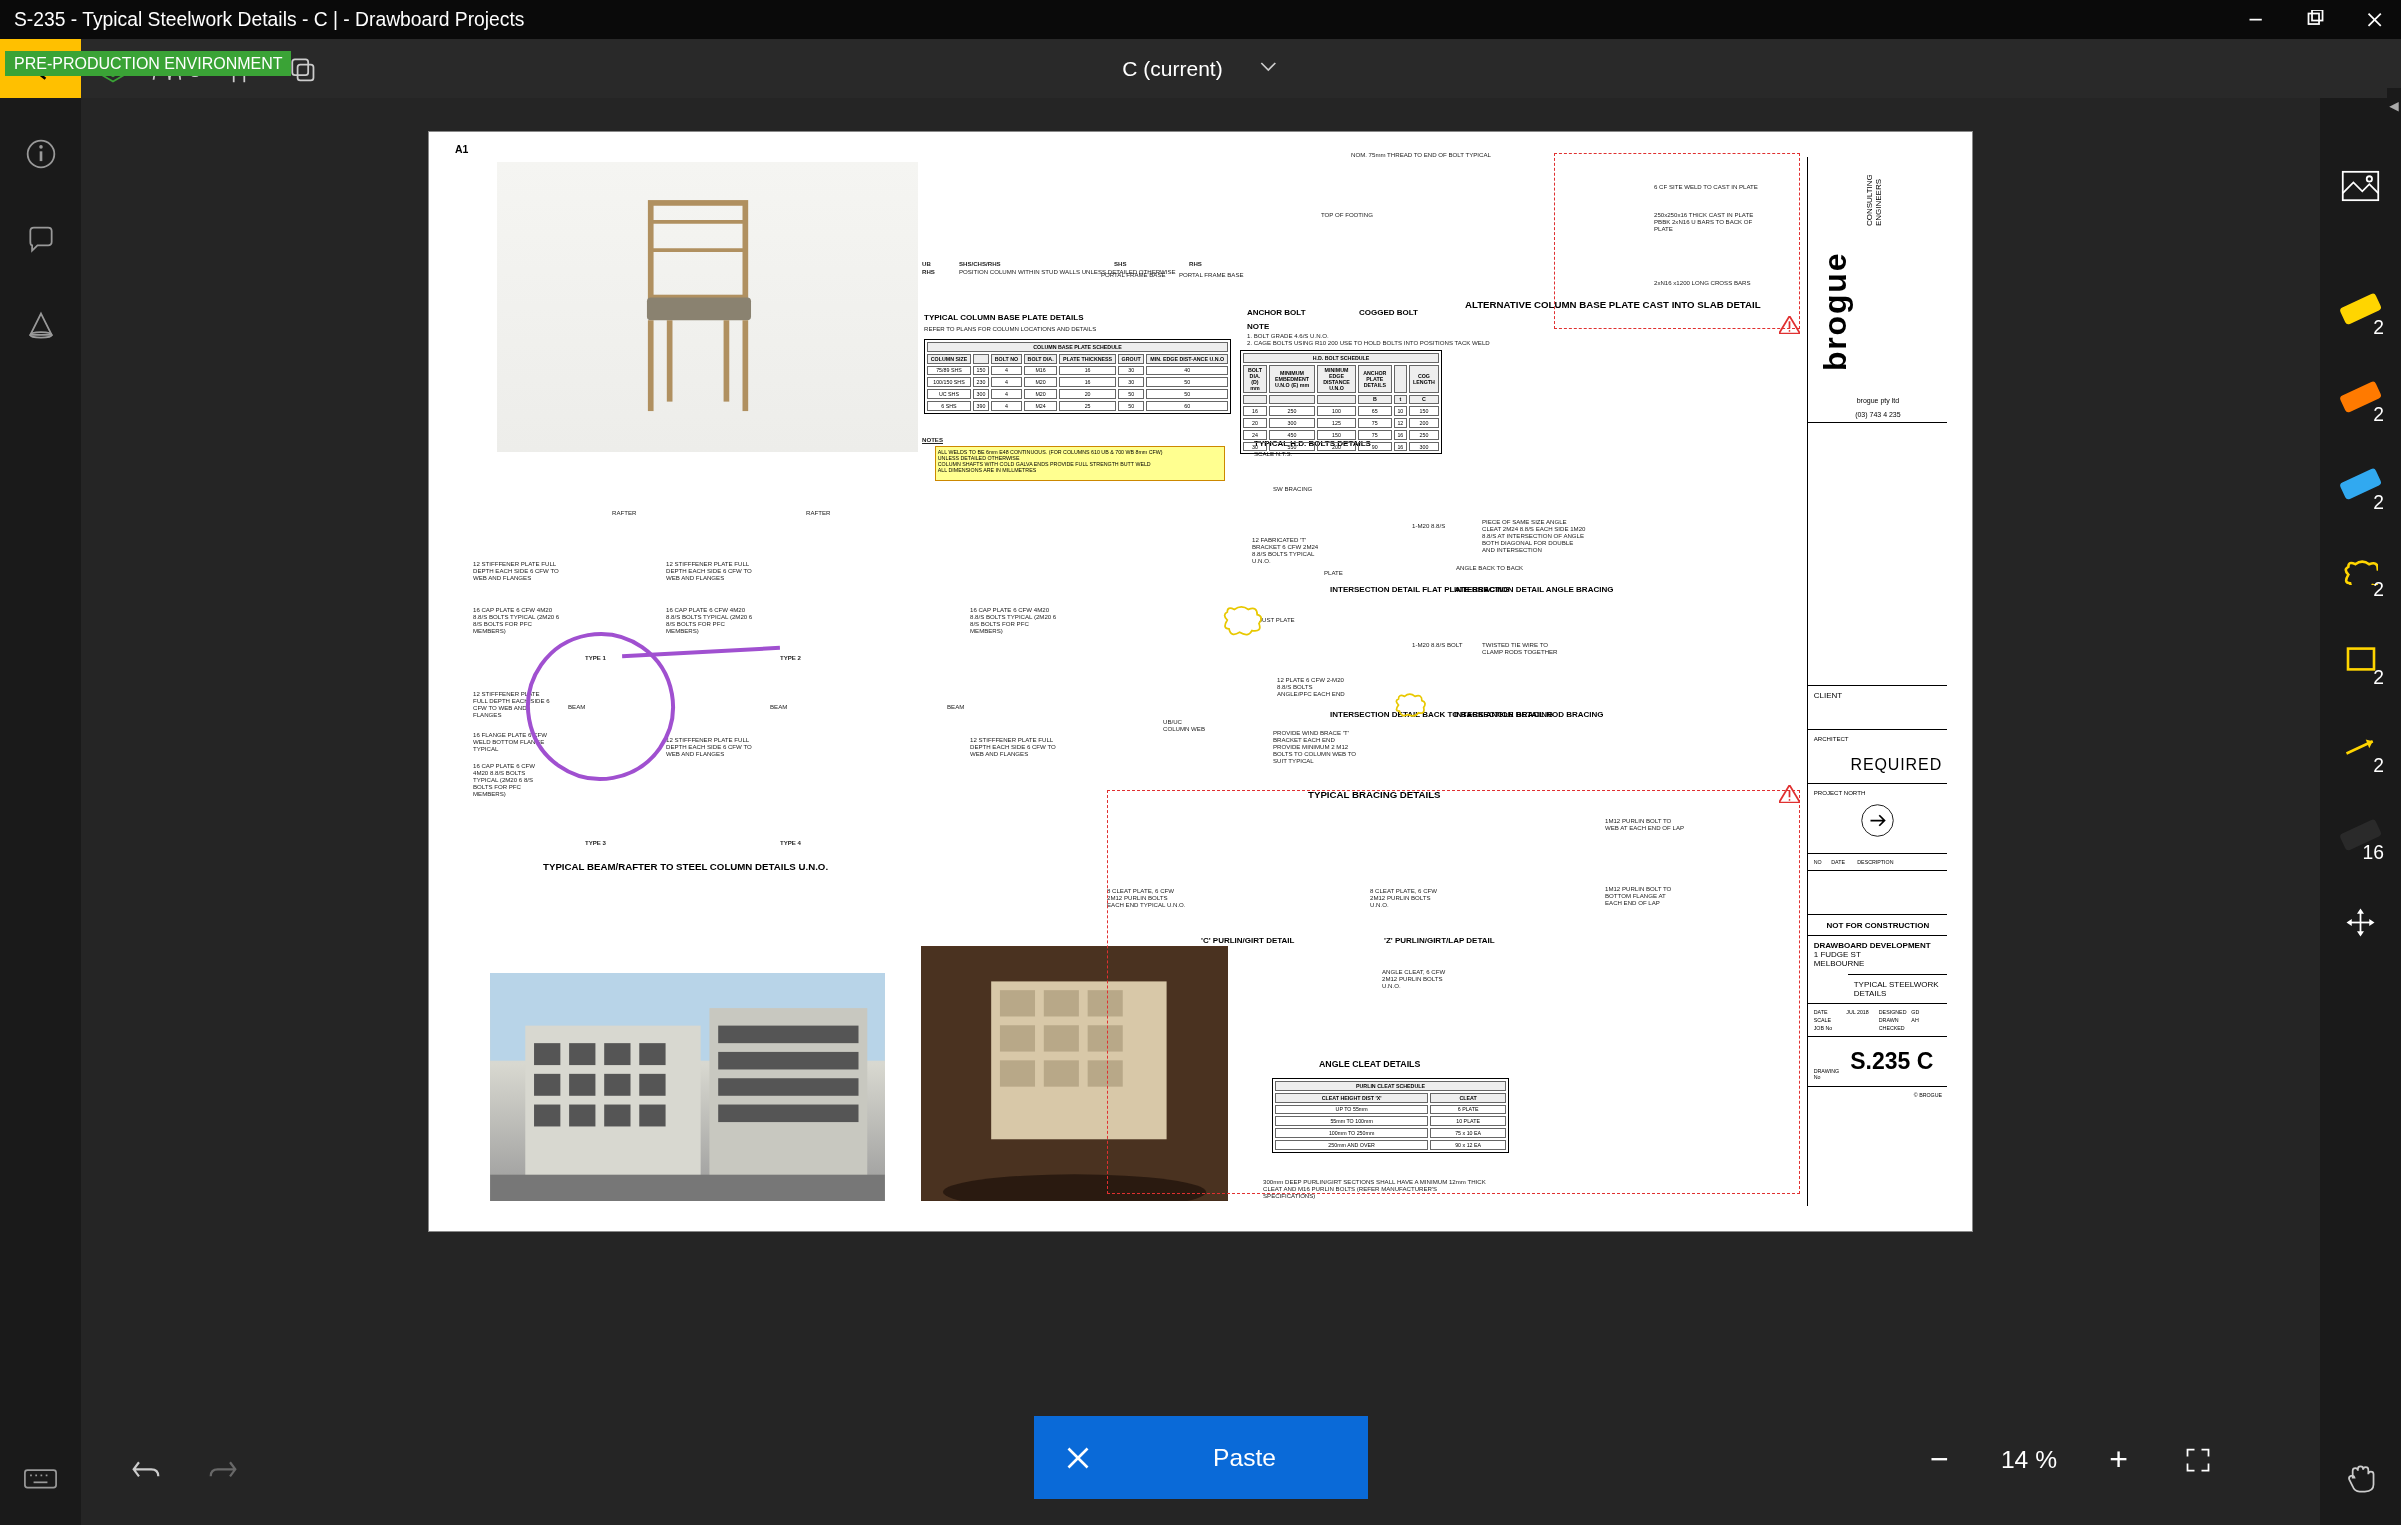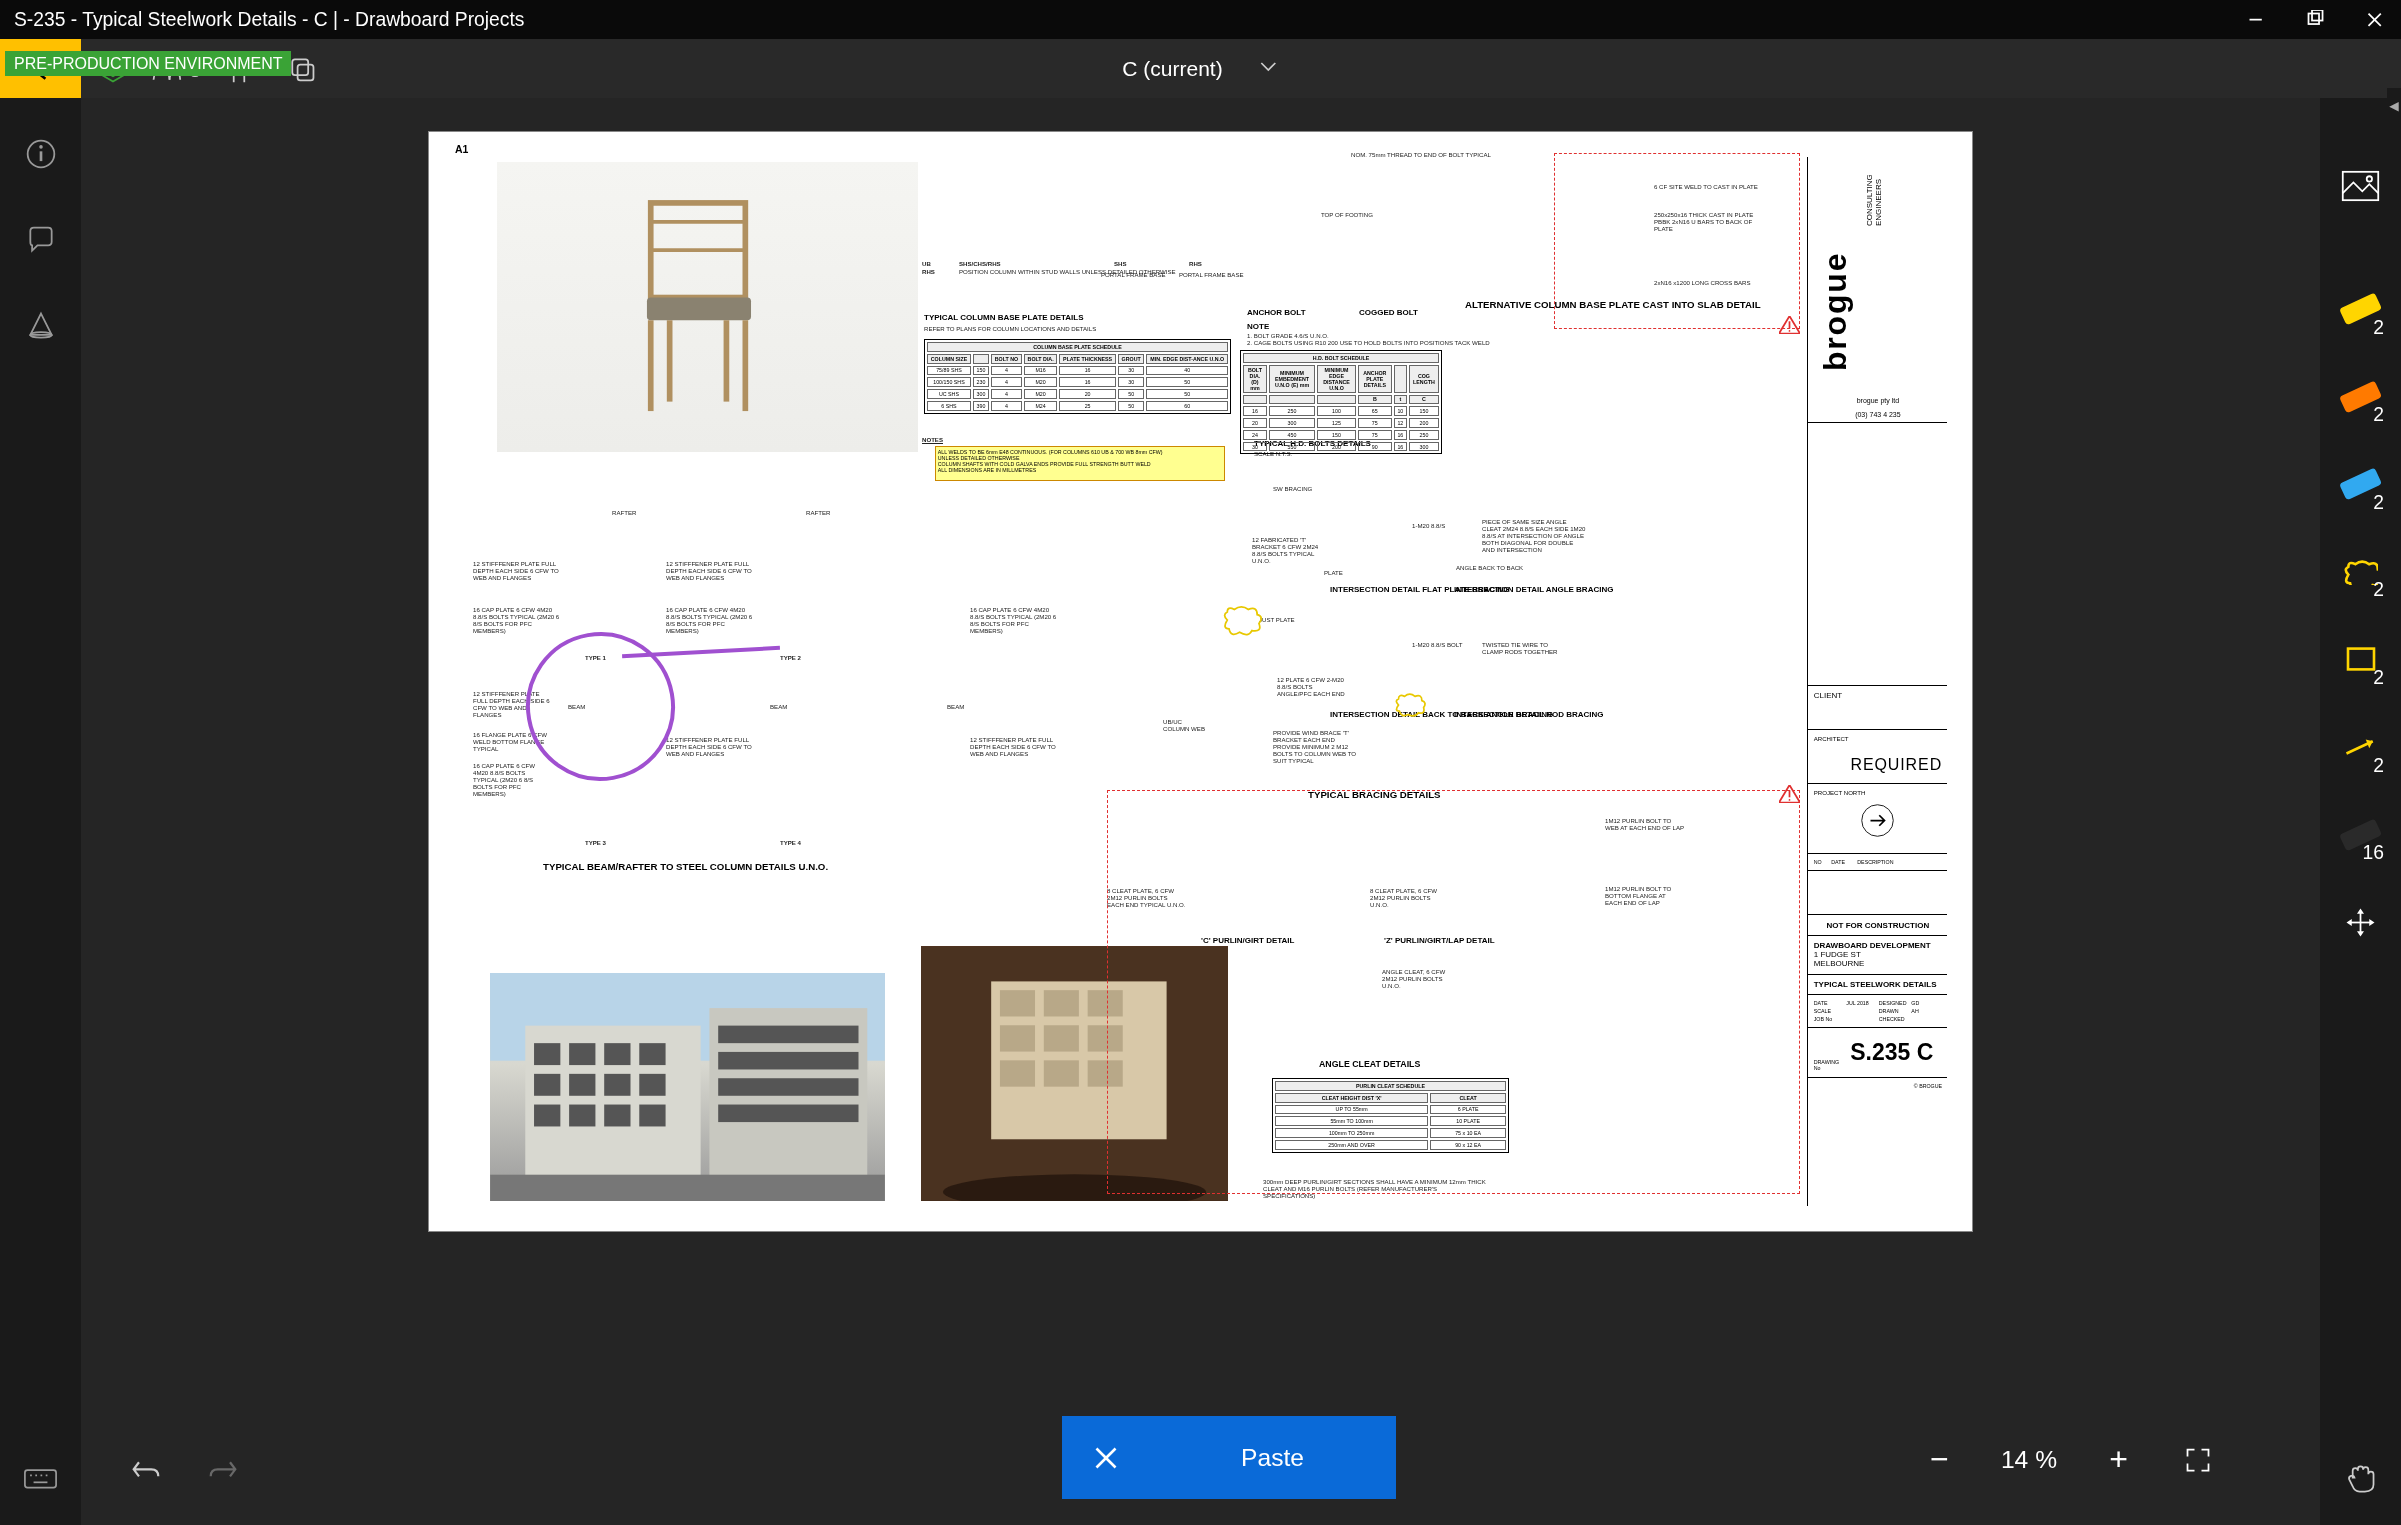--- a/index.html
+++ b/index.html
@@ -231,21 +231,20 @@
       bottom: 26px;
       left: 50%;
       transform: translateX(-50%);
       width: 334px;
       height: 83px;
       background: #0a6ad8;
       display: flex;
       align-items: center;
       color: #fff;
       font-size: 24.6px;
-      margin-left: 28px;
     }
     .paste-x { width: 88px; display:flex; align-items:center; justify-content:center; font-size: 26px;}
     .paste-label { flex:1; text-align:center; }
     .zoom-bar {
       position: absolute;
       bottom: 26px;
       right: 105px;
       height: 79px;
       display: flex;
       align-items: center;
@@ -824,21 +823,21 @@
         <span style="flex:0 0 26px;">DATE</span>
         <span>DESCRIPTION</span>
       </div>
       <div class="tb-section" style="height:44px;"></div>
       <div class="tb-section" style="text-align:center;font-weight:bold;">NOT FOR CONSTRUCTION</div>
       <div class="tb-section">
         <div style="font-weight:bold;">DRAWBOARD DEVELOPMENT</div>
         <div>1 FUDGE ST</div>
         <div>MELBOURNE</div>
       </div>
-      <div class="tb-section" style="font-weight:bold;">TYPICAL STEELWORK DETAILS</div>
+      <div class="tb-section" style="font-weight:normal;margin-left:40px;">TYPICAL STEELWORK DETAILS</div>
       <div class="tb-section" style="display:grid;grid-template-columns:1fr 1fr 1fr 1fr;font-size:5.3px;gap:1.8px;">
         <span>DATE</span>
           <span>JUL 2018</span>
         <span>DESIGNED</span>
           <span>GD</span>
         <span>SCALE</span>
           <span></span>
         <span>DRAWN</span>
           <span>AH</span>
         <span>JOB No</span>

